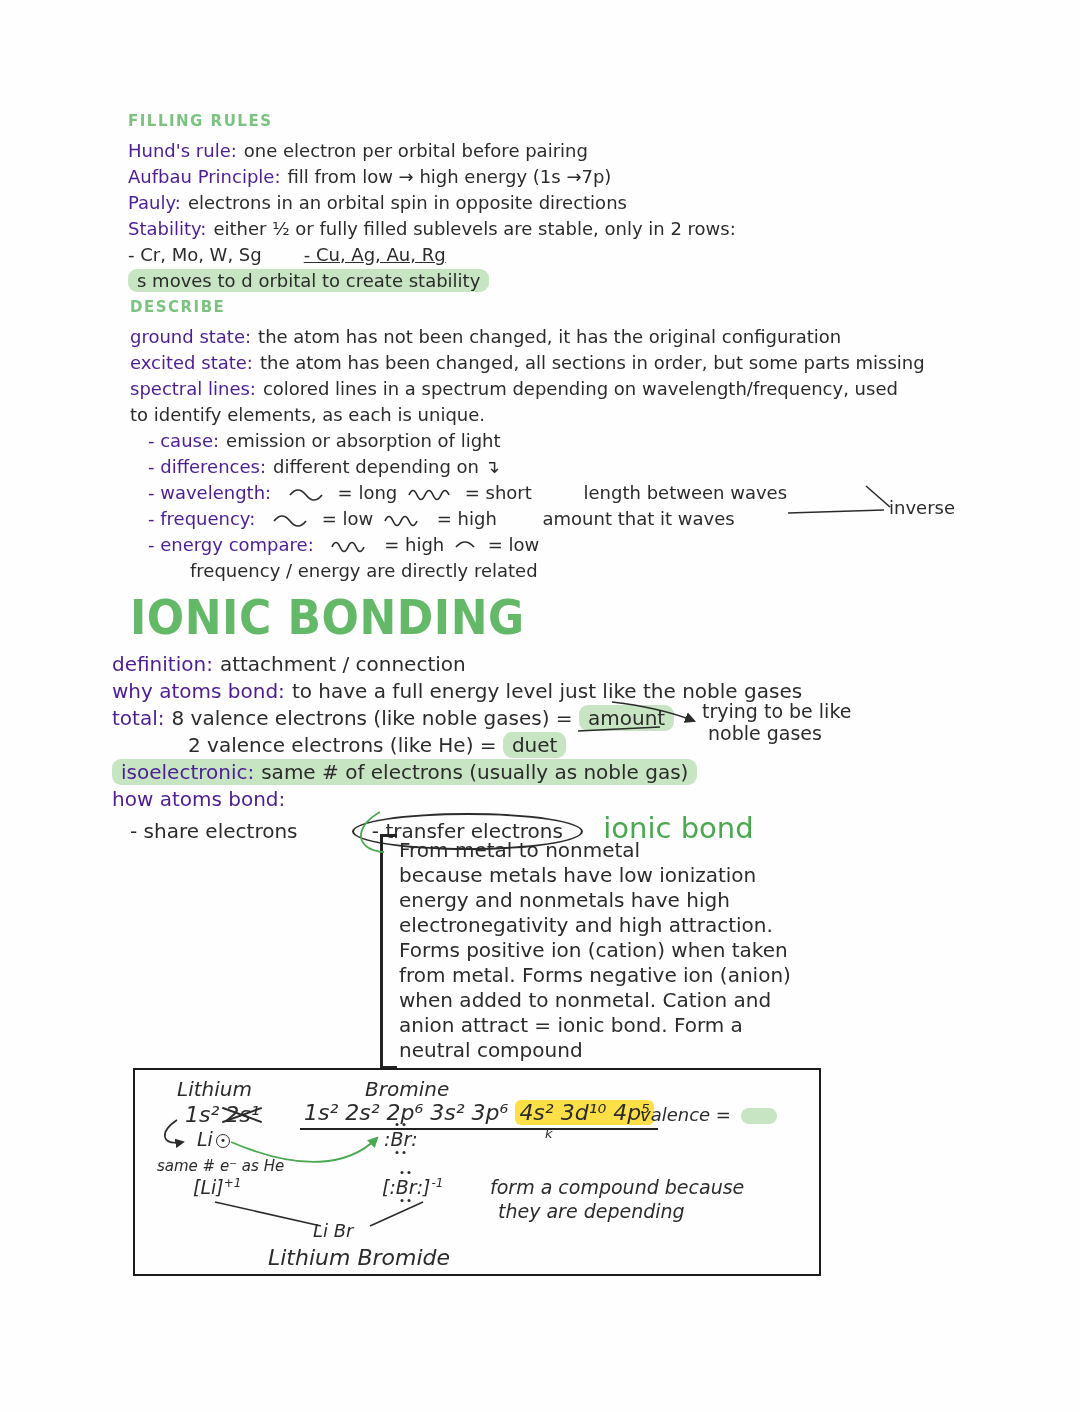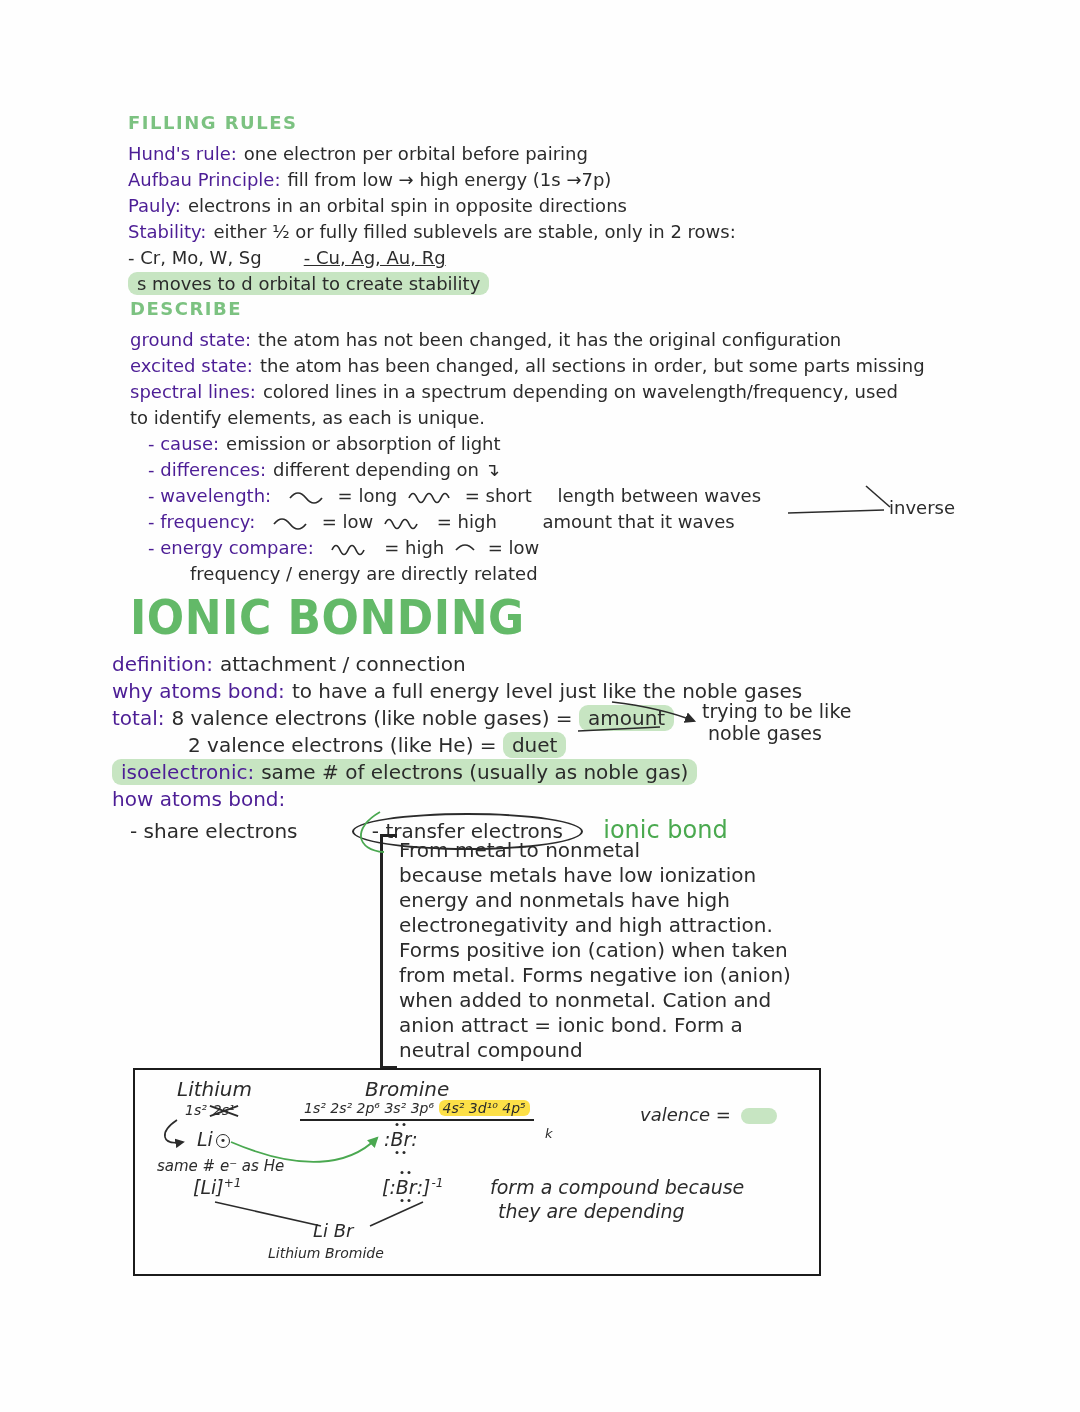--- a/index.html
+++ b/index.html
@@ -11,57 +11,57 @@
   }
   .overlay { position: absolute; left: 0; top: 0; pointer-events: none; z-index: 4; }
   .ink-line { stroke: #2b2b2b; stroke-width: 1.6; fill: none; }
   .grn-line { stroke: #4aa850; stroke-width: 1.8; fill: none; }
 
   .sec { position: absolute; white-space: nowrap; }
   #sec-filling { left: 128px; top: 112px; }
   #sec-describe { left: 130px; top: 298px; }
   #sec-ionic { left: 112px; top: 590px; }
 
-  .h2 { font-size: 18px; font-weight: 700; color: #7cc281; letter-spacing: 1.5px; margin: 0 0 8px 0; }
+  .h2 { font-size: 15px; font-weight: 700; color: #7cc281; letter-spacing: 1.5px; margin: 0 0 8px 0; }
   .h1 { font-size: 44px; font-weight: 700; color: #63b968; letter-spacing: 0.5px; margin: 0 0 10px 18px;
         transform: scaleY(1.08); transform-origin: top left; }
   .ln { font-size: 18px; line-height: 26px; white-space: nowrap; }
   .ln-lg { font-size: 20px; line-height: 27px; white-space: nowrap; }
   .lbl { color: #4c1d95; margin-right: 7px; }
   .hl { background: #c7e5c2; border-radius: 9px; padding: 1px 9px; }
   .indent1 { margin-left: 18px; }
   .indent2 { margin-left: 76px; }
   .indent3 { margin-left: 60px; }
   .gap-lg { margin-left: 42px; text-decoration: underline; }
-  .m2 { margin-left: 20px; }
+  .m2 { margin-left: 46px; }
   .m3 { margin-left: 40px; }
   .wave { vertical-align: middle; margin: 0 4px; }
 
   .note { position: absolute; white-space: nowrap; z-index: 5; }
   #inverse-note { left: 889px; top: 497px; font-size: 18px; }
   #trying-note { left: 702px; top: 700px; font-size: 19px; line-height: 22px; }
 
   .oval { display: inline-block; border: 2px solid #2b2b2b; border-radius: 50%;
           padding: 3px 18px; margin-left: 48px; }
-  .ionic-bond { color: #4aa94f; font-size: 24px; margin-left: 14px; }
+  .ionic-bond { color: #4aa94f; font-size: 29px; margin-left: 14px; }
 
   .paragraph { position: absolute; left: 380px; top: 834px; z-index: 2;
                font-size: 20px; line-height: 25px; white-space: nowrap;
                border-left: 3px solid #222; padding: 4px 0 6px 16px; }
   .paragraph::before, .paragraph::after {
     content: ""; position: absolute; left: 0; width: 14px; height: 3px; background: #222; }
   .paragraph::before { top: 0; }
   .paragraph::after { bottom: 0; }
 
   .box { position: absolute; left: 133px; top: 1068px; width: 688px; height: 208px;
          border: 2.5px solid #1b1b1b; z-index: 2; font-style: italic; }
   .bx { position: absolute; white-space: nowrap; font-size: 19px; }
   .bx-sm { font-size: 15px; }
   .bx-xs { font-size: 13px; }
-  .cfg { font-size: 14px; }
+  .cfg { font-size: 22px; }
   .underlined { border-bottom: 2px solid #222; padding: 0 4px 3px 4px; }
   .hl-sm { background: #fde047; border-radius: 6px; padding: 0 4px; }
 
   .crossed { position: relative; display: inline-block; margin-left: 6px; }
   .crossed::before, .crossed::after { content: ""; position: absolute; left: -4px; right: -4px; top: 48%; border-top: 2px solid #2b2b2b; }
   .crossed::before { transform: rotate(20deg); }
   .crossed::after  { transform: rotate(-20deg); }
 
   .circdot { display: inline-block; width: 14px; height: 14px; border: 1.5px solid #2b2b2b;
              border-radius: 50%; vertical-align: middle; text-align: center;

